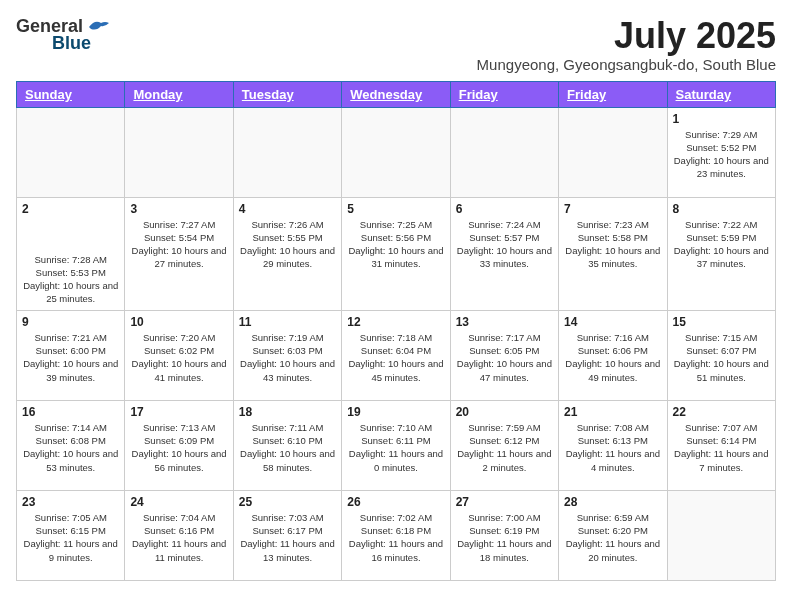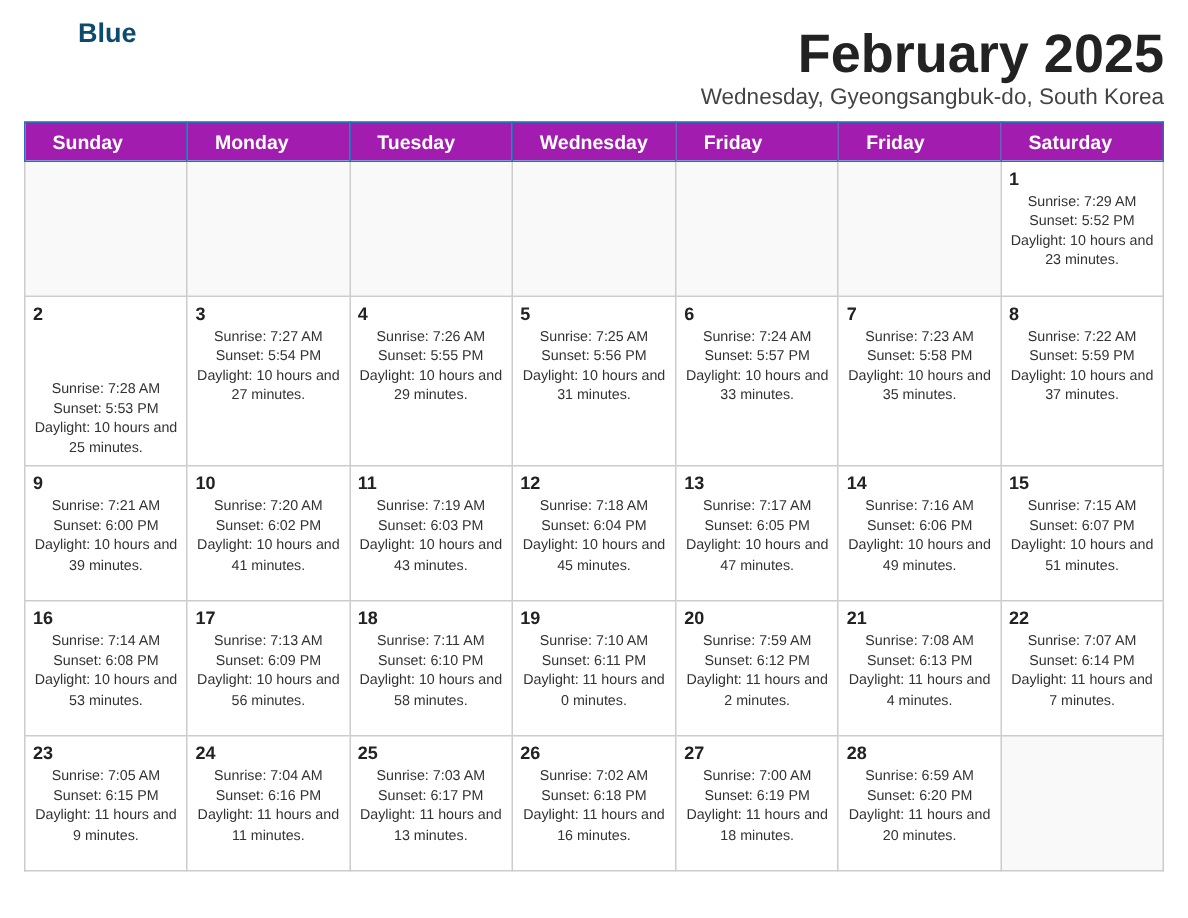--- a/index.html
+++ b/index.html
@@ -38,27 +38,28 @@
     .subtitle {
       font-size: 15px;
       color: #444;
     }
     .calendar {
       width: 100%;
       border-collapse: collapse;
       margin-top: 8px;
     }
     .calendar th {
-      background: #a21caf;
+      background: #8b5cf6;
       color: #fff;
       font-size: 13px;
       font-weight: bold;
-      padding: 5px 18px;
+      padding: 5px 8px;
       text-align: left;
       border: 1px solid #2a6db5;
+      text-decoration: underline;
     }
     .calendar td {
       border: 1px solid #ccc;
       vertical-align: top;
       padding: 4px 5px;
       width: 108px;
       min-height: 90px;
       font-size: 10px;
       color: #333;
       background: #fff;
@@ -81,25 +82,31 @@
     }
     tr.week-row td {
       height: 90px;
     }
   </style>
 </head>
 <body>
 
 <div class="header">
   <div class="logo">
+    <div class="logo-row">
+      <span style="font-size:18px;font-weight:bold;color:#333;">General</span>
+      <svg width="22" height="16" viewBox="0 0 22 16" style="margin-left:2px;">
+        <path d="M2,8 Q8,0 14,4 Q18,2 22,4 Q18,8 14,7 Q10,12 4,10 Z" fill="#2a6db5"></path>
+      </svg>
+    </div>
     <span style="font-size:18px;font-weight:bold;color:#0c4a6e;margin-top:-4px;margin-left:36px;">Blue</span>
   </div>
   <div class="title-block">
-    <div class="month-title">February 2025</div>
-    <div class="subtitle">Wednesday, Gyeongsangbuk-do, South Korea</div>
+    <div class="month-title">July 2025</div>
+    <div class="subtitle">Mungyeong, Gyeongsangbuk-do, South Blue</div>
   </div>
 </div>
 
 <table class="calendar">
   <thead>
     <tr>
     <th>Sunday</th>
         <th>Monday</th>
         <th>Tuesday</th>
         <th>Wednesday</th>

